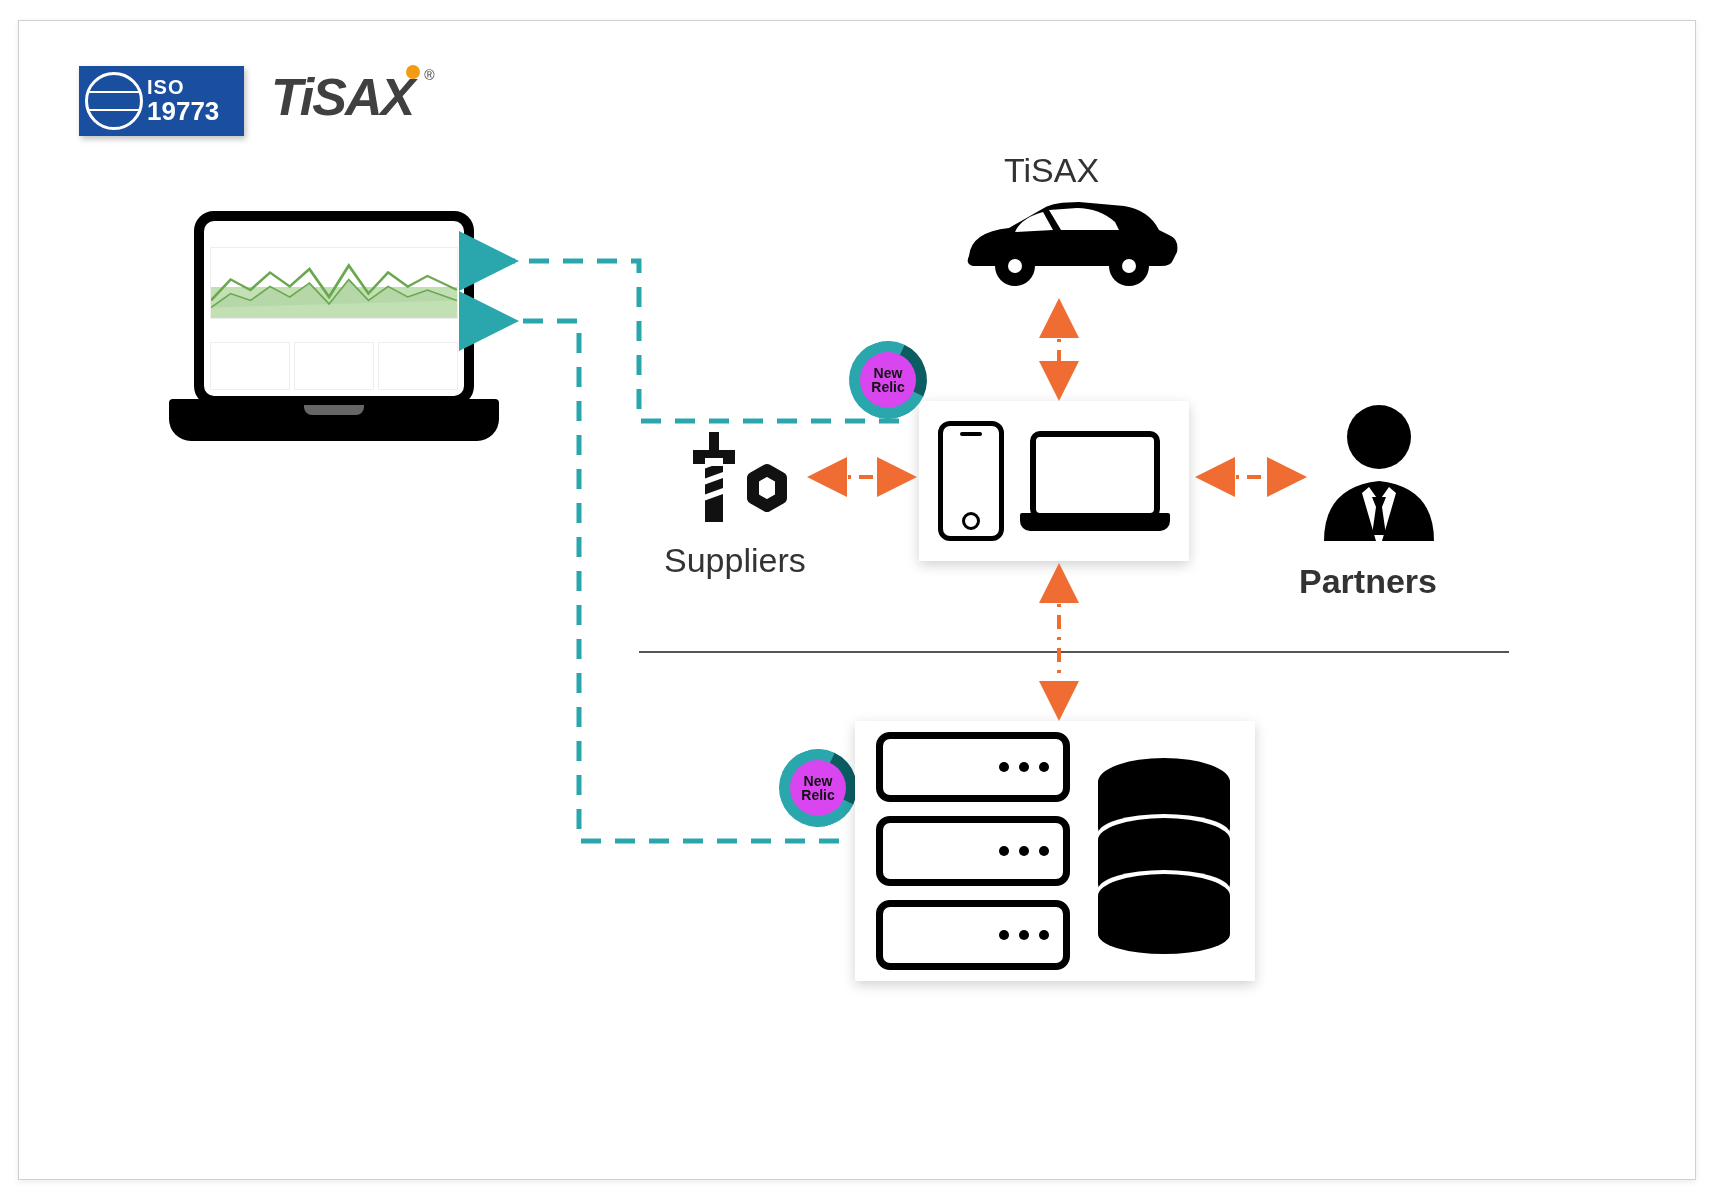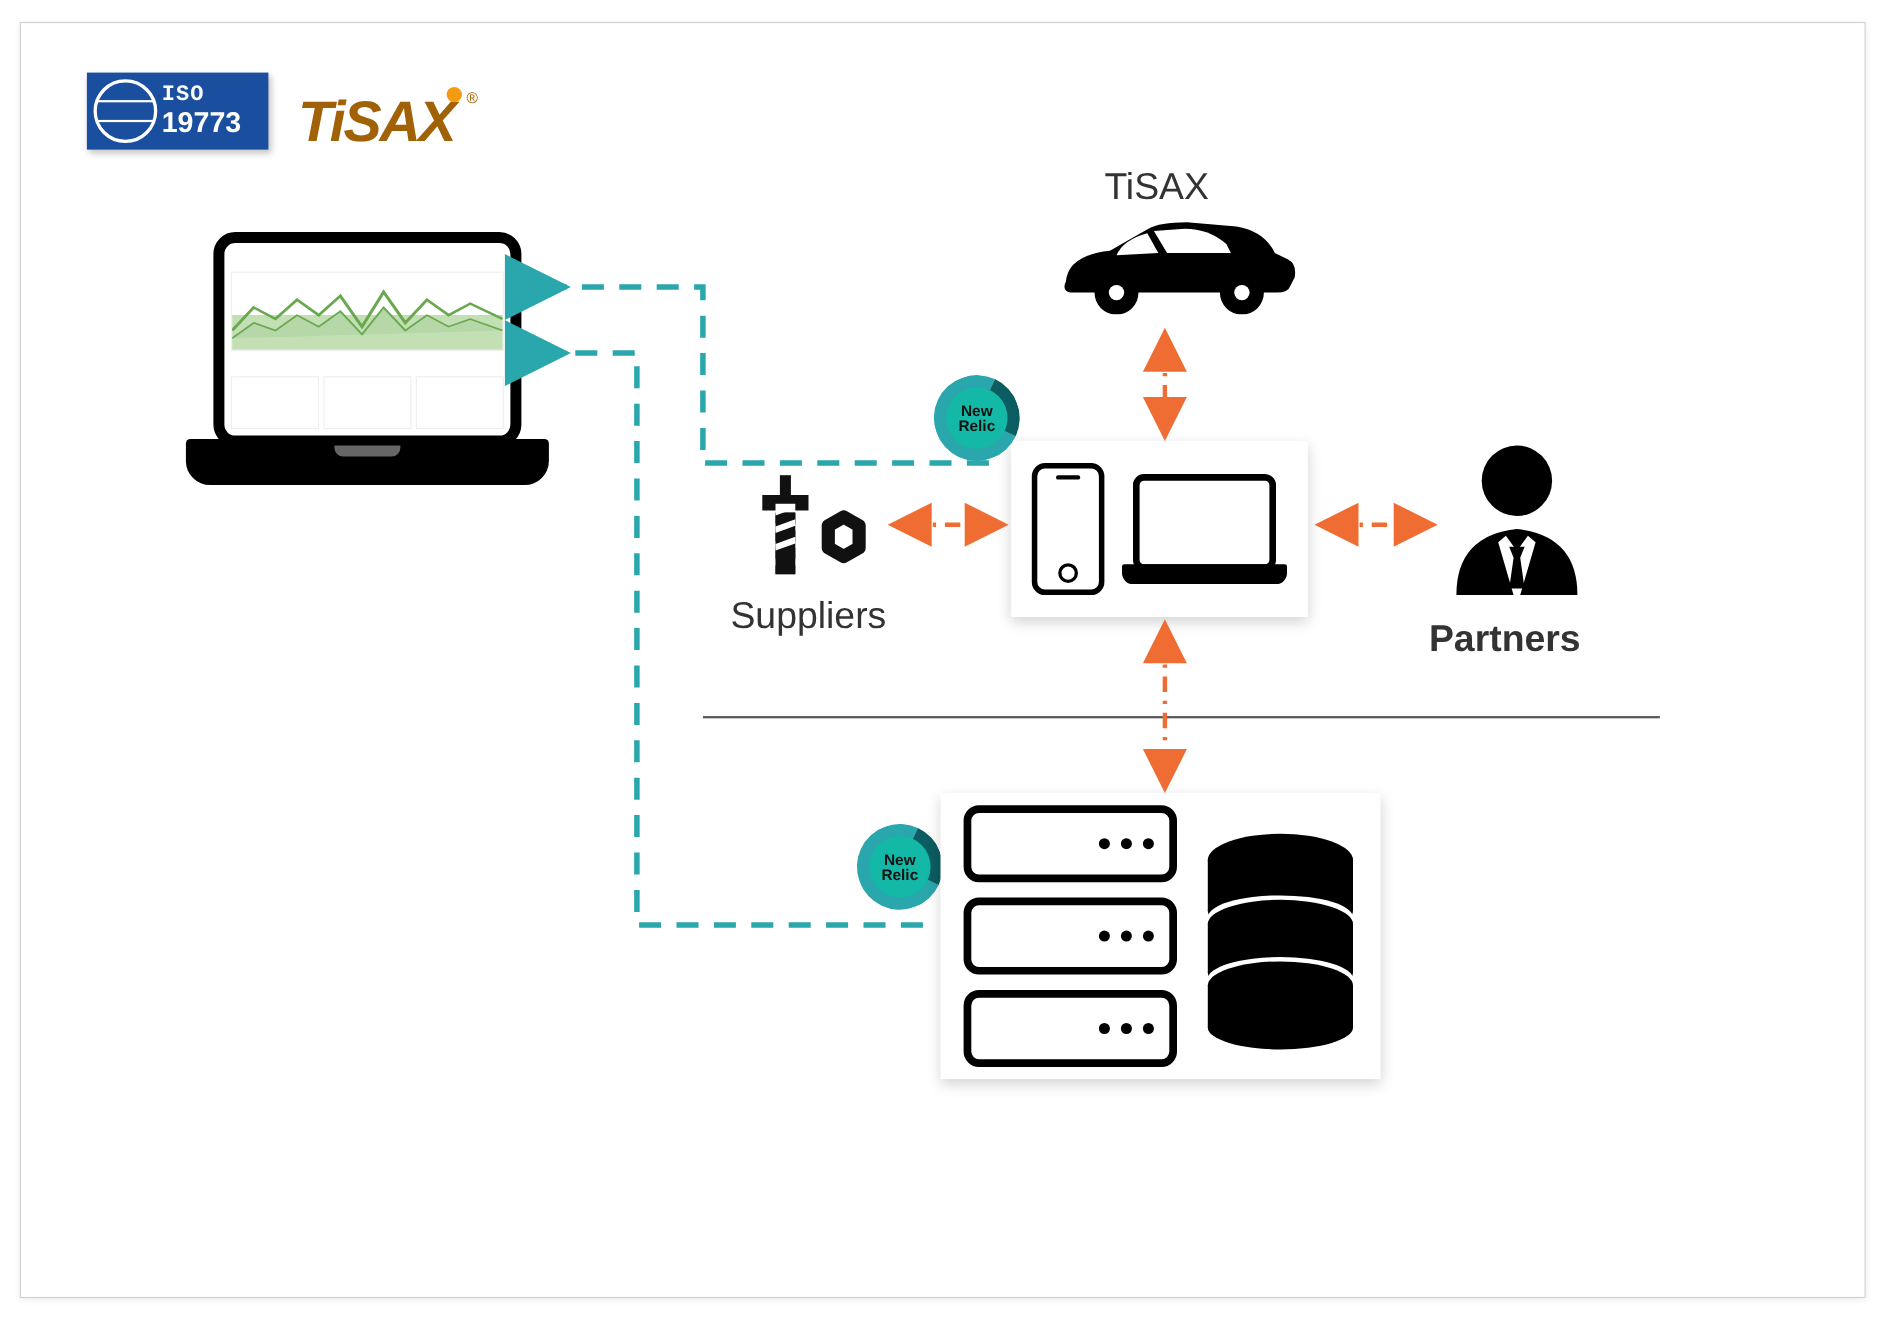--- a/index.html
+++ b/index.html
@@ -7,40 +7,40 @@
   .frame{position:absolute;left:18px;top:20px;right:18px;bottom:20px;border:1px solid #d0d0d0;box-shadow:0 2px 6px rgba(0,0,0,0.08);background:#fff;}
   .abs{position:absolute;}
   .label{font-size:34px;color:#333;}
   .card{background:#fff;box-shadow:0 4px 12px rgba(0,0,0,0.18);}
   
   .iso{left:60px;top:45px;width:165px;height:70px;background:#1a4fa0;display:flex;align-items:center;box-shadow:2px 3px 6px rgba(0,0,0,0.25);}
   .iso .globe{width:52px;height:52px;margin-left:6px;border:3px solid #fff;border-radius:50%;position:relative;flex:0 0 auto;}
   .iso .globe:before,.iso .globe:after{content:"";position:absolute;left:0;right:0;height:2px;background:#fff;top:50%;}
   .iso .globe:before{transform:translateY(-10px);} .iso .globe:after{transform:translateY(8px);}
   .iso .txt{display:flex;flex-direction:column;margin-left:4px;}
-  .iso .iso-top{color:#fff;font-weight:900;font-size:20px;letter-spacing:1px;line-height:1;font-family:Liberation Mono, monospace;}
+  .iso .iso-top{color:#fff;font-weight:900;font-size:20px;letter-spacing:1px;line-height:1;}
   .iso .iso-num{color:#fff;font-weight:900;font-size:26px;line-height:1.1;}
   
-  .tisax{left:252px;top:60px;font-size:52px;font-weight:900;font-style:italic;color:#a16207;letter-spacing:-2px;}
+  .tisax{left:252px;top:46px;font-size:52px;font-weight:900;font-style:italic;color:#404040;letter-spacing:-2px;}
   .tisax .dot{display:inline-block;width:14px;height:14px;border-radius:50%;background:#f39c12;vertical-align:top;margin-left:-7px;margin-top:-2px;}
   .tisax .reg{font-size:14px;font-weight:400;vertical-align:top;margin-left:4px;font-style:normal;}
   
   .laptop{left:150px;top:190px;width:330px;height:230px;}
   .laptop .screen{position:absolute;left:25px;top:0;right:25px;height:175px;border:10px solid #000;border-radius:20px;background:#fff;}
   .laptop .base{position:absolute;left:0;right:0;bottom:0;height:42px;background:#000;border-radius:4px 4px 22px 22px;}
   .laptop .base:before{content:"";position:absolute;left:50%;top:6px;width:60px;height:10px;background:#666;transform:translateX(-50%);border-radius:0 0 8px 8px;}
   .laptop .chart{position:absolute;left:6px;right:6px;top:26px;height:70px;background:linear-gradient(to top,#c2e0b4 0%,#c2e0b4 45%,#fff 45%);border:1px solid #eee;}
   .laptop .chart svg{width:100%;height:100%;}
   .laptop .mini{position:absolute;left:6px;right:6px;bottom:6px;height:48px;display:flex;gap:4px;}
   .laptop .mini div{flex:1;border:1px solid #eee;}
   
   .nr{width:78px;height:78px;position:relative;}
   .nr .ring{position:absolute;inset:0;border:12px solid #2aa6ad;border-right-color:#0b5d61;border-radius:50%;transform:rotate(-20deg);}
   .nr .ring:after{content:"";position:absolute;right:-4px;top:20%;width:18px;height:18px;background:#0b5d61;border-radius:50%;}
-  .nr .inner{position:absolute;left:50%;top:50%;width:56px;height:56px;background:#14b8a6;border-radius:50%;transform:translate(-50%,-50%);display:flex;align-items:center;justify-content:center;text-align:center;font-weight:700;font-size:14px;line-height:1;color:#111;}
+  .nr .inner{position:absolute;left:50%;top:50%;width:56px;height:56px;background:#d946ef;border-radius:50%;transform:translate(-50%,-50%);display:flex;align-items:center;justify-content:center;text-align:center;font-weight:700;font-size:14px;line-height:1;color:#111;}
   
   .car{left:930px;top:175px;width:230px;height:90px;}
   
   .tool{left:660px;top:395px;width:110px;height:110px;}
   
   .person{left:1295px;top:380px;width:130px;height:140px;}
   
   .devices{left:900px;top:380px;width:270px;height:160px;display:flex;align-items:center;justify-content:center;gap:16px;padding:10px 14px;box-sizing:border-box;}
   .phone{width:56px;height:110px;border:5px solid #000;border-radius:12px;position:relative;}
   .phone:before{content:"";position:absolute;left:50%;top:6px;width:22px;height:4px;background:#000;transform:translateX(-50%);border-radius:2px;}

